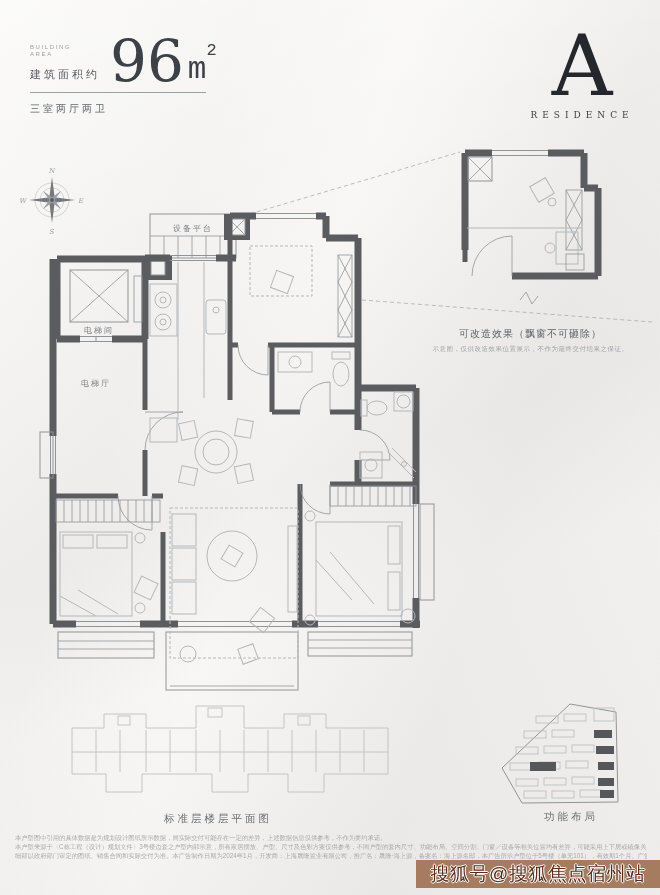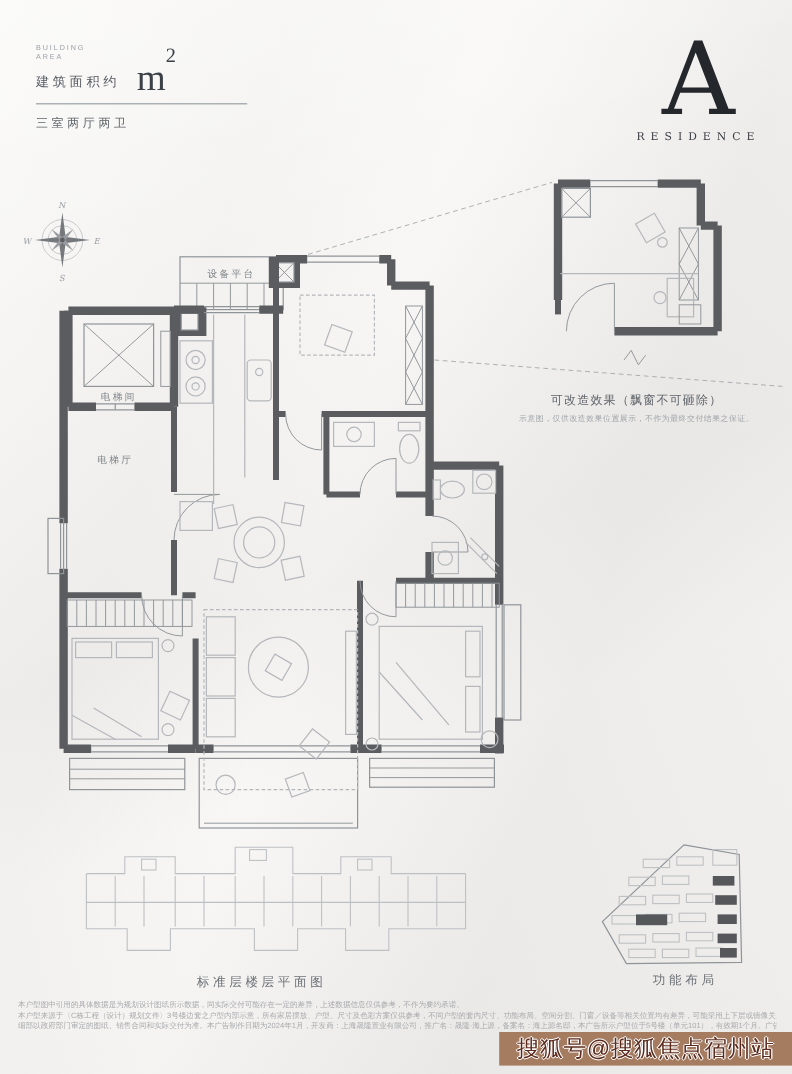--- a/index.html
+++ b/index.html
@@ -9,21 +9,21 @@
   .page::before{content:"";position:absolute;inset:0;
     background:linear-gradient(160deg,rgba(255,255,255,.55) 0%,rgba(255,255,255,0) 30%,rgba(210,208,205,.18) 52%,rgba(255,255,255,0) 66%,rgba(215,213,210,.22) 100%);
     pointer-events:none;}
   
   .area-block{position:absolute;left:30px;top:38px;}
   .area-row{display:flex;align-items:flex-end;}
   .area-left{margin-right:10px;padding-bottom:4px;}
   .caps{font-size:6px;letter-spacing:1.6px;line-height:7px;color:#9aa0a6;}
   .prefix{font-size:11px;letter-spacing:3px;color:#565b61;margin-top:9px;}
   .num{font-family:"DejaVu Serif","Liberation Serif",serif;font-size:58px;line-height:.82;color:#3c4147;}
-  .unit{font-family:Liberation Serif, serif;font-size:31px;line-height:1;color:#3c4147;margin-left:4px;}
+  .unit{font-family:Liberation Mono, monospace;font-size:31px;line-height:1;color:#3c4147;margin-left:4px;}
   .unit sup{font-size:17px;position:relative;top:-12px;}
   .rule{width:176px;height:1px;background:#9aa0a5;margin-top:6px;}
   .layout-desc{font-size:10px;letter-spacing:3px;color:#61666c;margin-top:9px;}
   
   .brand{position:absolute;top:24px;right:16px;width:124px;text-align:center;}
   .brand-letter{font-family:"DejaVu Serif","Liberation Serif",serif;font-size:84px;line-height:1;color:#24272c;}
   .brand-name{font-family:"DejaVu Serif","Liberation Serif",serif;font-size:9px;letter-spacing:5px;color:#3a3e44;margin-top:2px;}
   
   svg.canvas{position:absolute;left:0;top:0;}
   .w{stroke:#5a5c60;stroke-width:7;fill:none;}
@@ -61,20 +61,21 @@
 
   <div class="area-block">
     <div class="area-row">
       <div class="area-left">
         <div class="caps">
           <div>BUILDING</div>
           <div>AREA</div>
         </div>
         <div class="prefix">建筑面积约</div>
       </div>
+      <div class="num">96</div>
       <div class="unit"><span>m</span><sup>2</sup></div>
     </div>
     <div class="rule"></div>
     <div class="layout-desc">三室两厅两卫</div>
   </div>
 
   <div class="brand">
     <div class="brand-letter">A</div>
     <div class="brand-name">RESIDENCE</div>
   </div>

